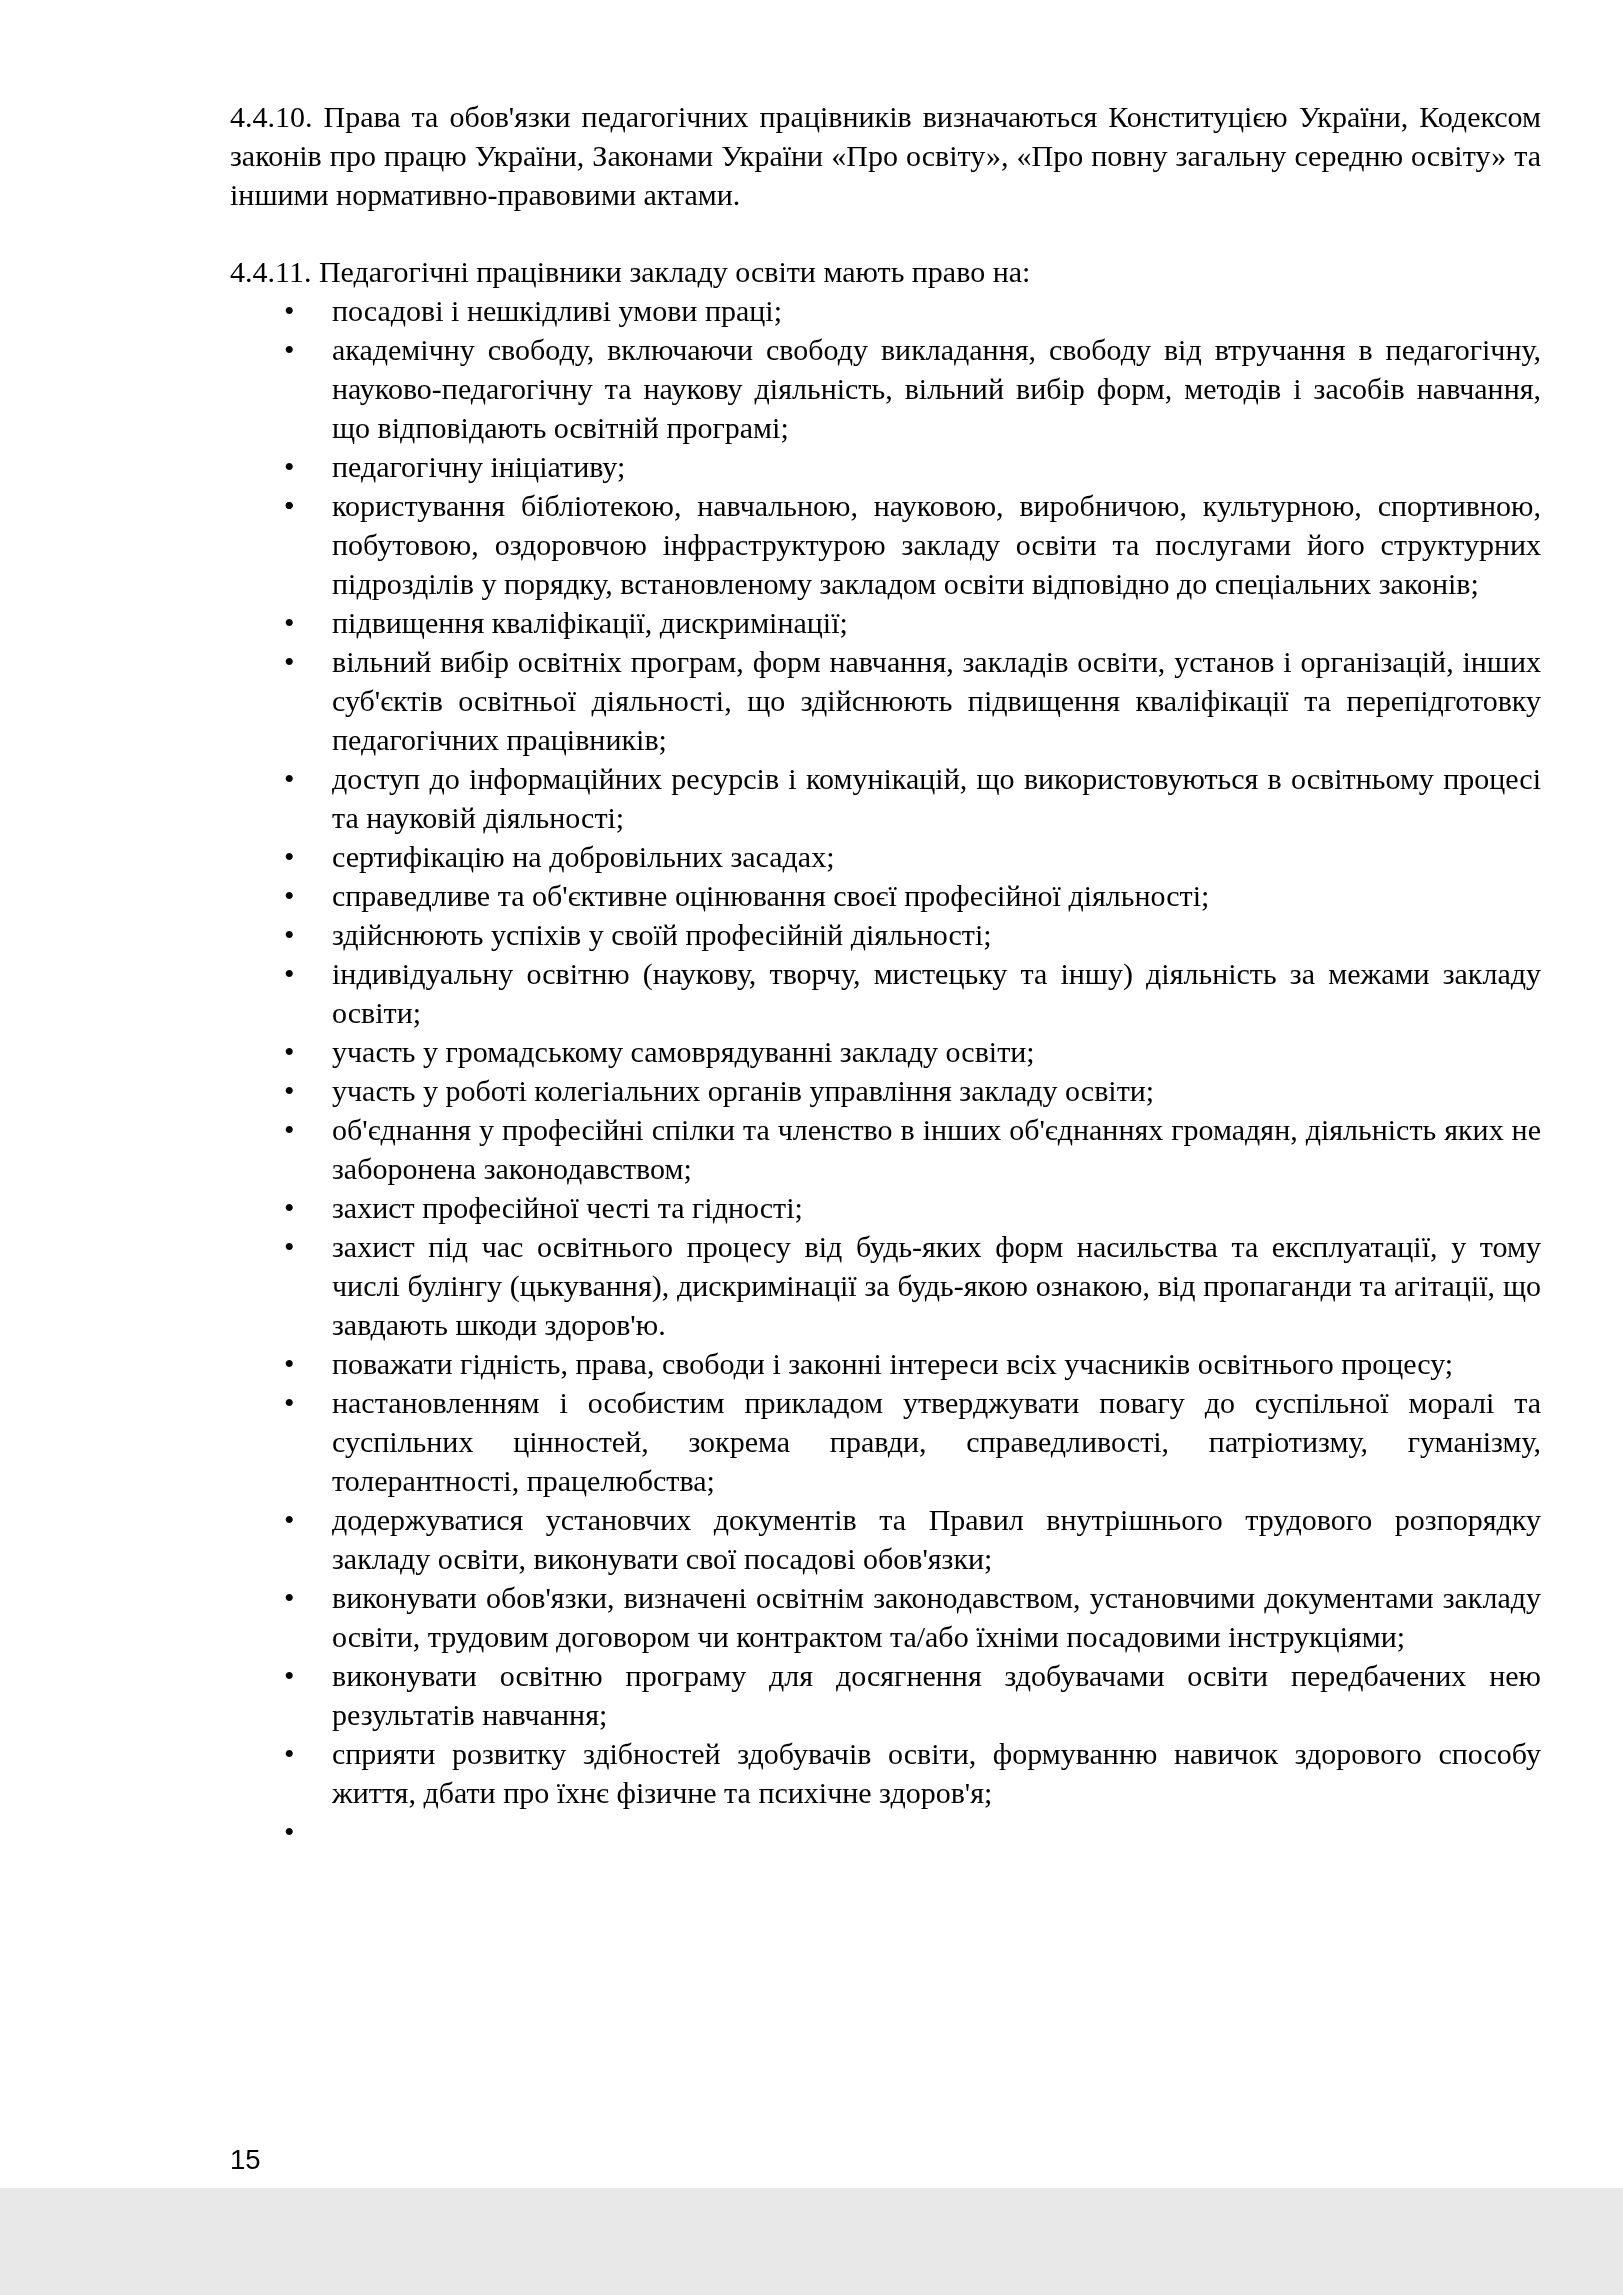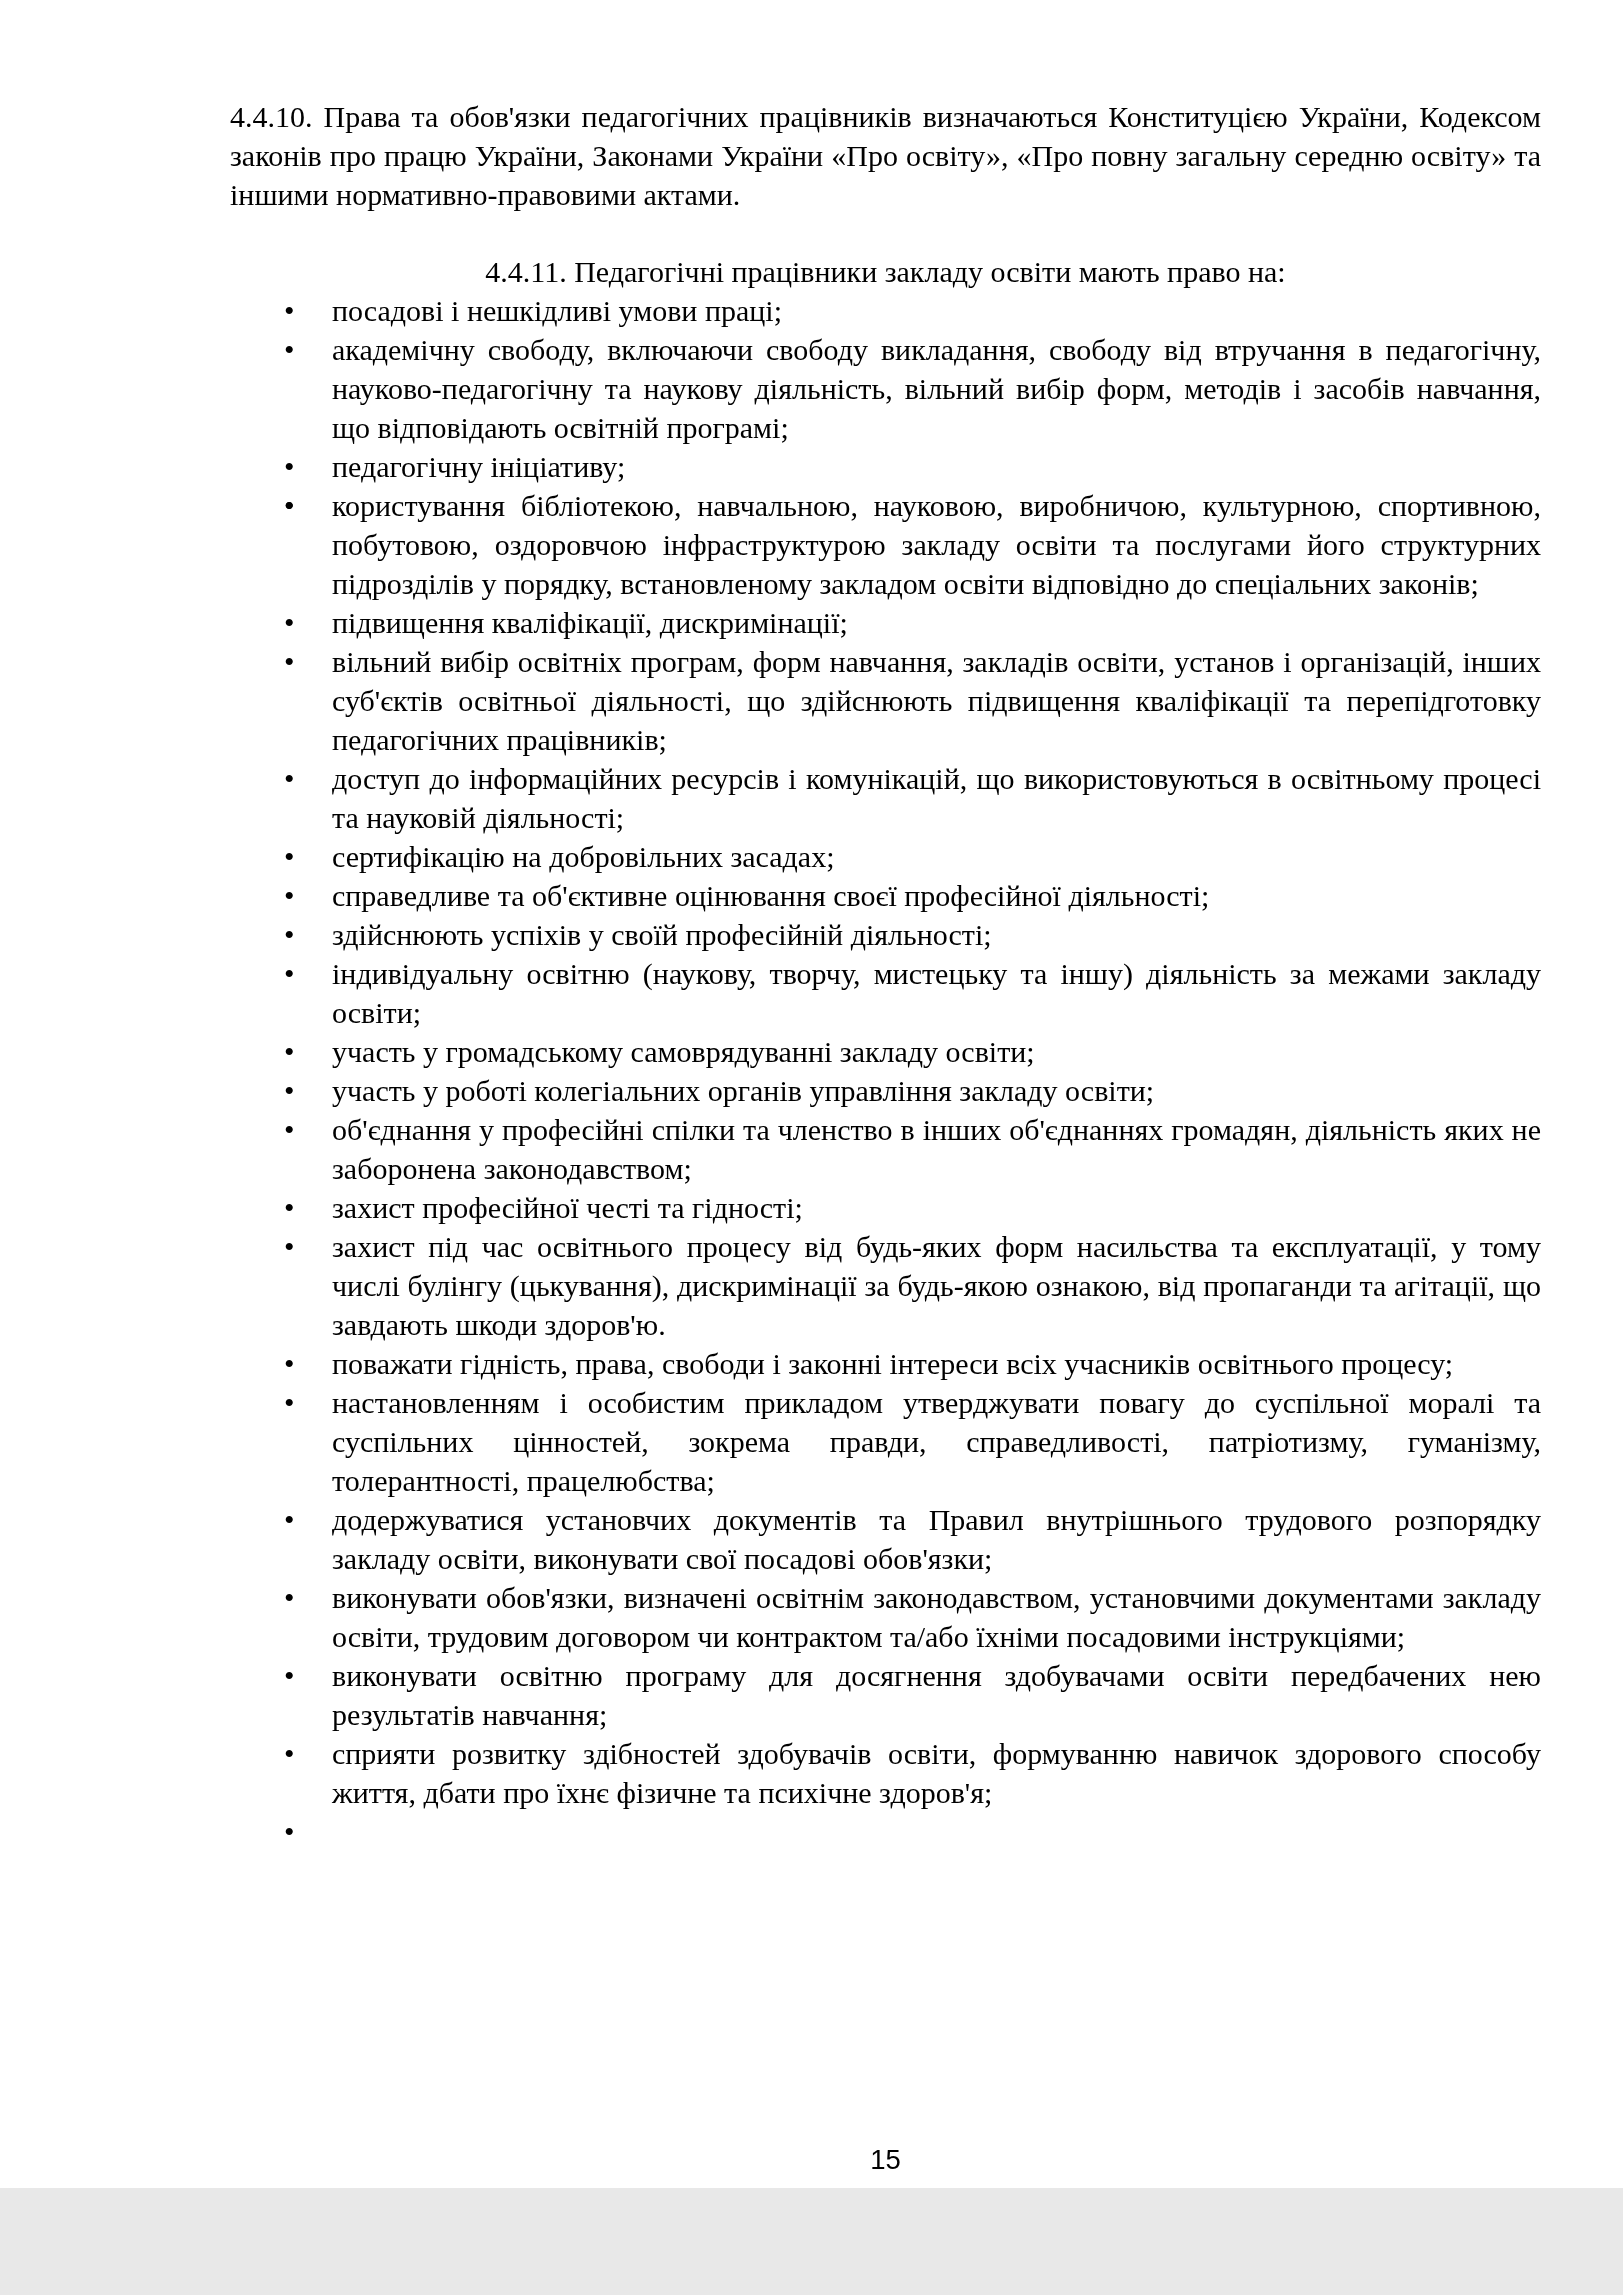--- a/index.html
+++ b/index.html
@@ -25,21 +25,21 @@
     left: 230px;
     top: 97px;
     width: 1311px;
   }
   .para {
     margin: 0;
     text-align: justify;
   }
   .section-heading {
     margin: 38px 0 0 0;
-    text-align: center;
+    text-align: left;
     white-space: pre-wrap;
   }
   ul.doc-list {
     list-style: none;
     margin: 0;
     padding: 0;
   }
   ul.doc-list > li {
     position: relative;
     margin: 0;
@@ -50,21 +50,21 @@
     position: absolute;
     left: 54px;
     top: 0;
     text-align: left;
   }
   .page-number {
     position: absolute;
     left: 230px;
     width: 1311px;
     top: 2145px;
-    text-align: center;
+    text-align: left;
     font-family: "Liberation Sans", "DejaVu Sans", sans-serif;
     font-size: 27.5px;
     line-height: 30px;
   }
 </style>
 </head>
 <body>
 
 <div class="page">
   <div class="content">

